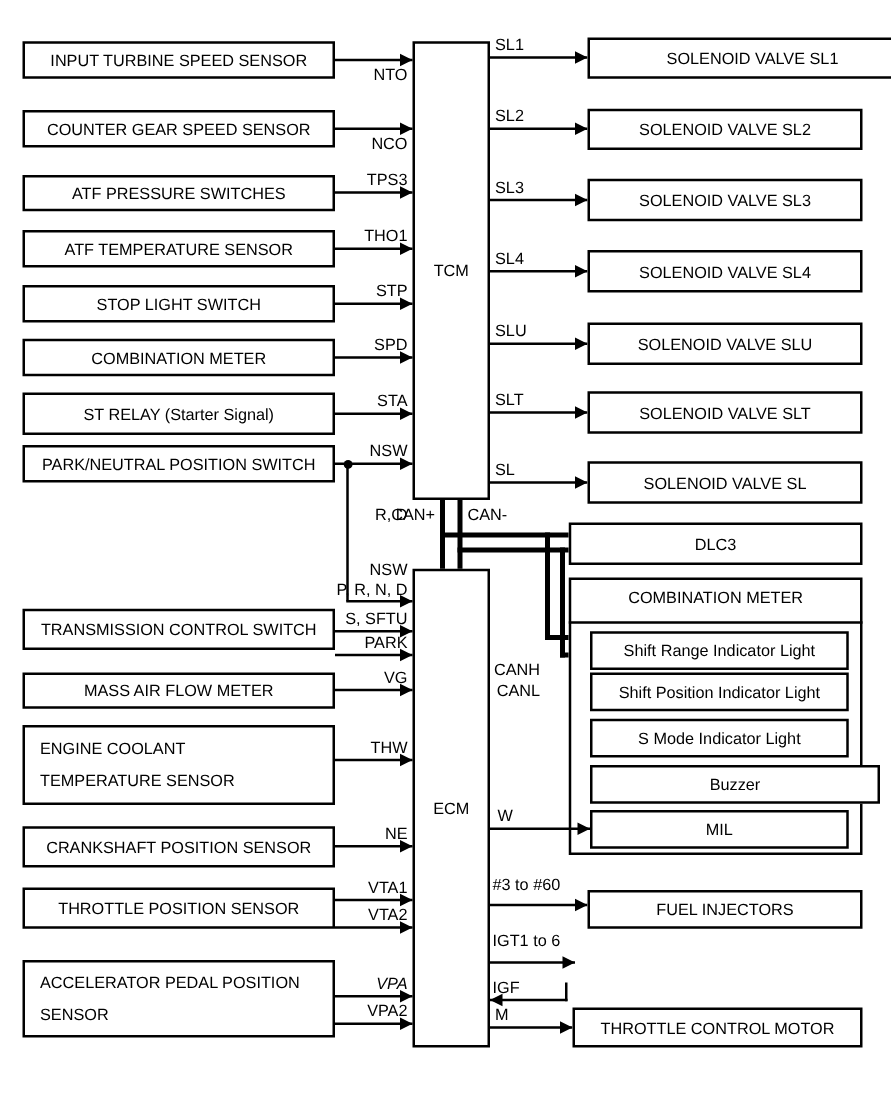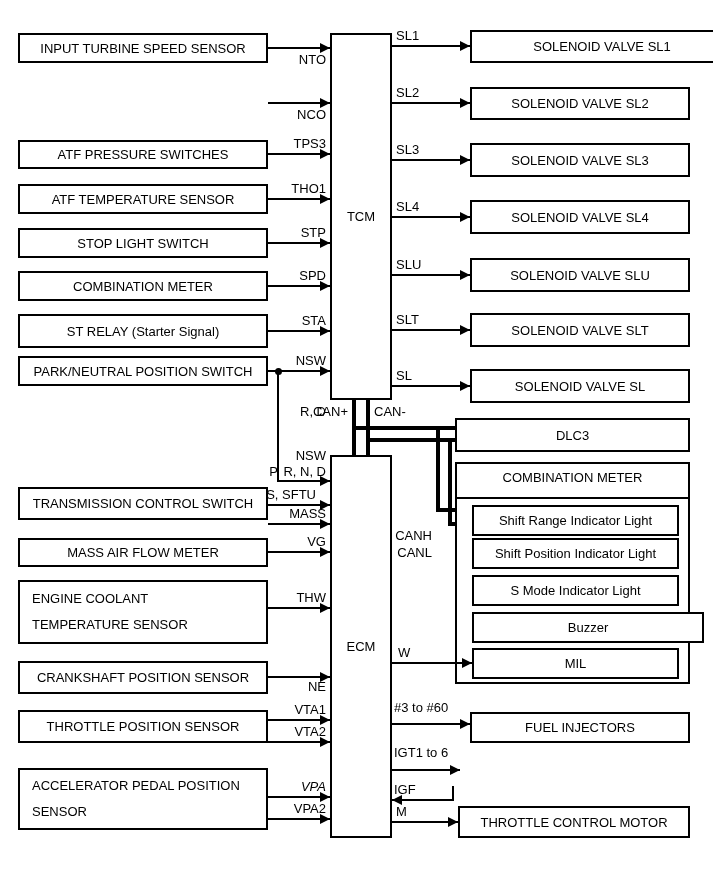--- a/index.html
+++ b/index.html
@@ -27,20 +27,21 @@
            border-top: 5px solid transparent; border-bottom: 5px solid transparent;
            border-right: 10px solid #000; }
   .dot { position: absolute; width: 7px; height: 7px; background: #000; border-radius: 50%; }
 </style>
 </head>
 <body>
 
 <div class="canvas">
 
   <div class="box" style="left:18px;top:33px;width:250px;height:30px;">INPUT TURBINE SPEED SENSOR</div>
+  <div class="box" style="left:18px;top:88px;width:250px;height:30px;">COUNTER GEAR SPEED SENSOR</div>
   <div class="box" style="left:18px;top:140px;width:250px;height:29px;">ATF PRESSURE SWITCHES</div>
   <div class="box" style="left:18px;top:184px;width:250px;height:30px;">ATF TEMPERATURE SENSOR</div>
   <div class="box" style="left:18px;top:228px;width:250px;height:30px;">STOP LIGHT SWITCH</div>
   <div class="box" style="left:18px;top:271px;width:250px;height:30px;">COMBINATION METER</div>
   <div class="box" style="left:18px;top:314px;width:250px;height:34px;">ST RELAY (Starter Signal)</div>
   <div class="box" style="left:18px;top:356px;width:250px;height:30px;">PARK/NEUTRAL POSITION SWITCH</div>
 
   <div class="box" style="left:18px;top:487px;width:250px;height:33px;">TRANSMISSION CONTROL SWITCH</div>
   <div class="box" style="left:18px;top:538px;width:250px;height:29px;">MASS AIR FLOW METER</div>
   <div class="box two" style="left:18px;top:580px;width:250px;height:64px;">
@@ -92,37 +93,37 @@
 
   <div class="dot" style="left:275px;top:368px;"></div>
   <div class="wire" style="left:277px;top:371px;width:2px;height:110px;"></div>
   <div class="wire" style="left:277px;top:480px;width:53px;height:2px;"></div>
   <div class="arr-r" style="left:320px;top:476px;"></div>
   <div class="lab r" style="left:240px;top:448px;width:86px;">NSW</div>
   <div class="lab r" style="left:240px;top:464px;width:86px;">P, R, N, D</div>
 
   <div class="wire" style="left:268px;top:504px;width:62px;height:2px;"></div>
   <div class="arr-r" style="left:320px;top:500px;"></div>
-  <div class="lab r" style="left:240px;top:487px;width:76px;">S, SFTU</div>
+  <div class="lab r" style="left:250px;top:487px;width:76px;">S, SFTU</div>
 
   <div class="wire" style="left:268px;top:523px;width:62px;height:2px;"></div>
   <div class="arr-r" style="left:320px;top:519px;"></div>
-  <div class="lab r" style="left:250px;top:506px;width:76px;">MASS</div>
+  <div class="lab r" style="left:250px;top:506px;width:76px;">PARK</div>
 
   <div class="wire" style="left:268px;top:551px;width:62px;height:2px;"></div>
   <div class="arr-r" style="left:320px;top:547px;"></div>
   <div class="lab r" style="left:272px;top:534px;width:54px;">VG</div>
 
   <div class="wire" style="left:268px;top:607px;width:62px;height:2px;"></div>
   <div class="arr-r" style="left:320px;top:603px;"></div>
   <div class="lab r" style="left:272px;top:590px;width:54px;">THW</div>
 
   <div class="wire" style="left:268px;top:676px;width:62px;height:2px;"></div>
   <div class="arr-r" style="left:320px;top:672px;"></div>
-  <div class="lab r" style="left:272px;top:659px;width:54px;margin-top:20px;">NE</div>
+  <div class="lab r" style="left:272px;top:659px;width:54px;">NE</div>
 
   <div class="wire" style="left:268px;top:719px;width:62px;height:2px;"></div>
   <div class="arr-r" style="left:320px;top:715px;"></div>
   <div class="lab r" style="left:272px;top:702px;width:54px;">VTA1</div>
 
   <div class="wire" style="left:268px;top:741px;width:62px;height:2px;"></div>
   <div class="arr-r" style="left:320px;top:737px;"></div>
   <div class="lab r" style="left:272px;top:724px;width:54px;">VTA2</div>
 
   <div class="wire" style="left:268px;top:796px;width:62px;height:2px;"></div>

